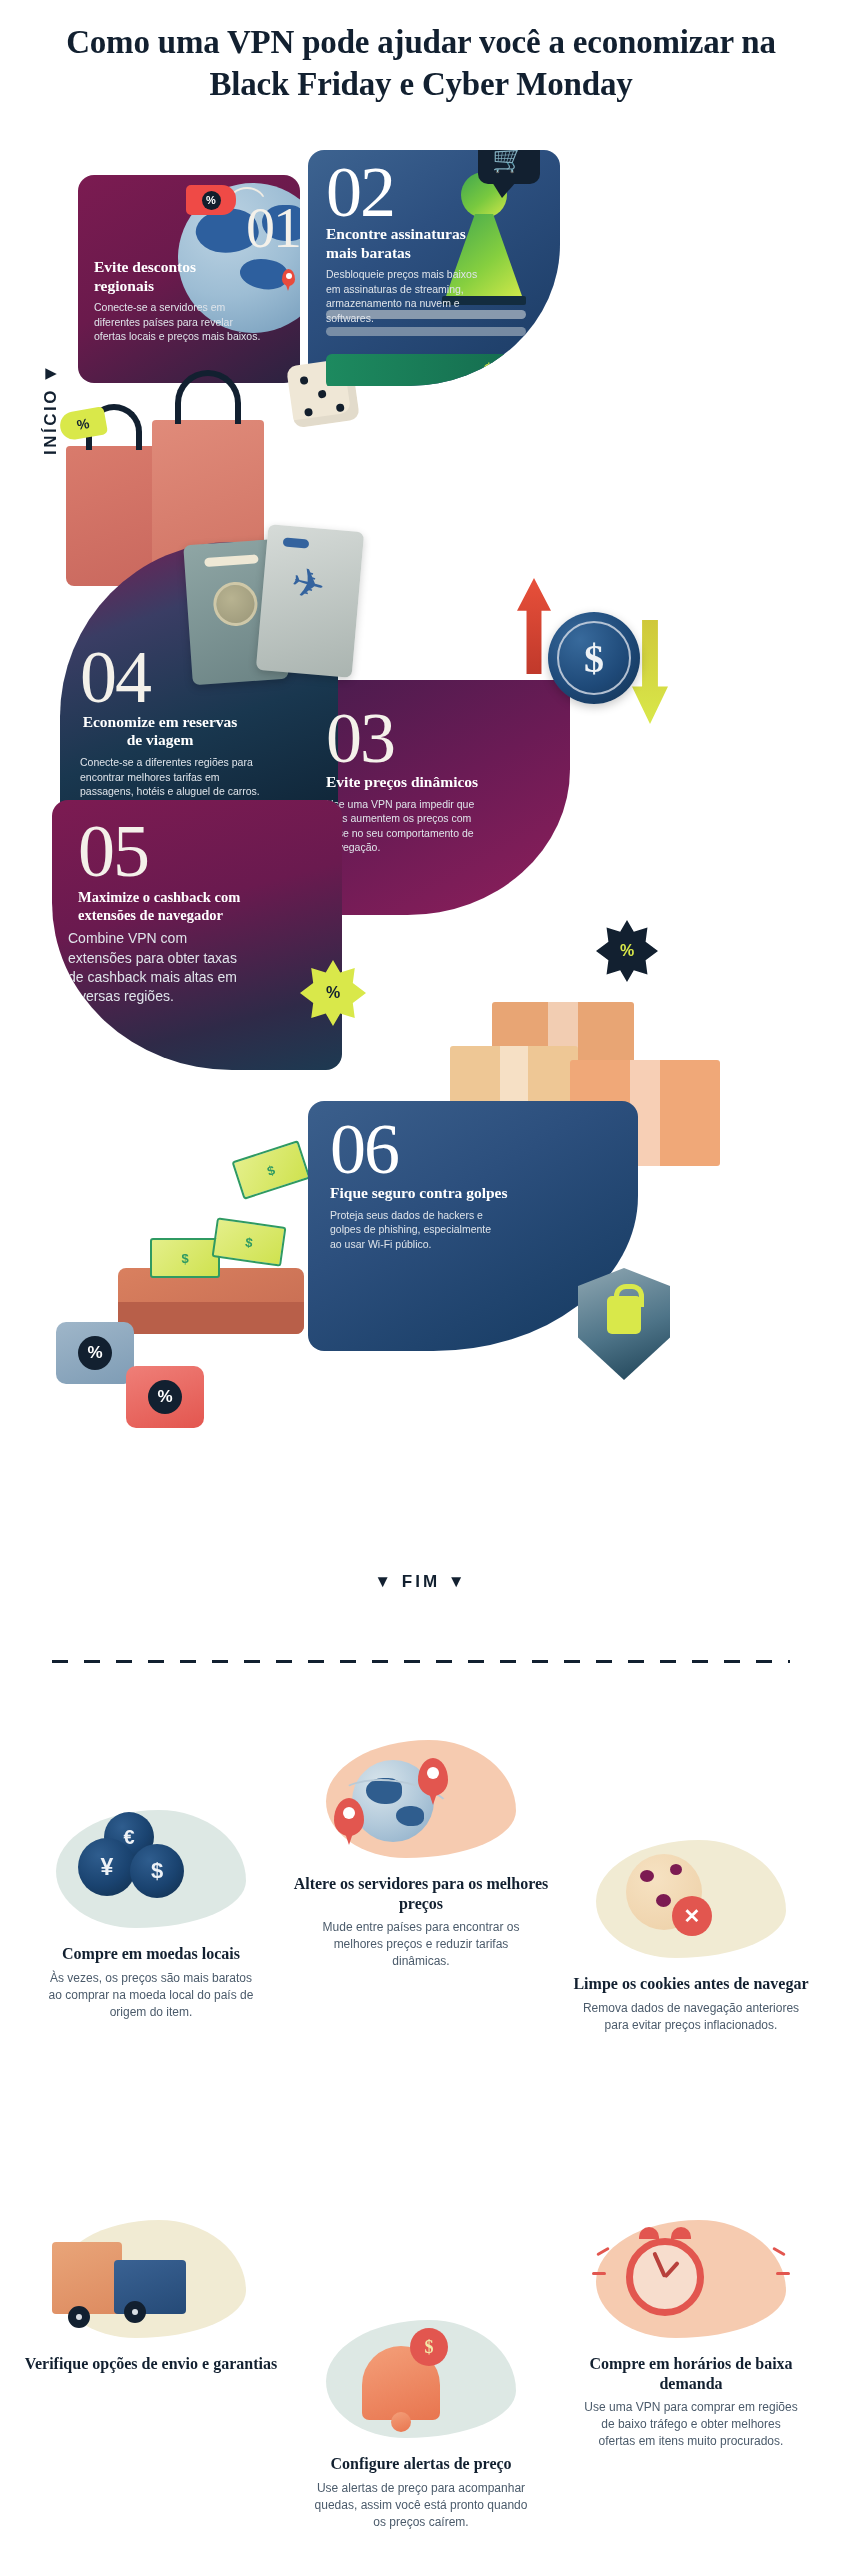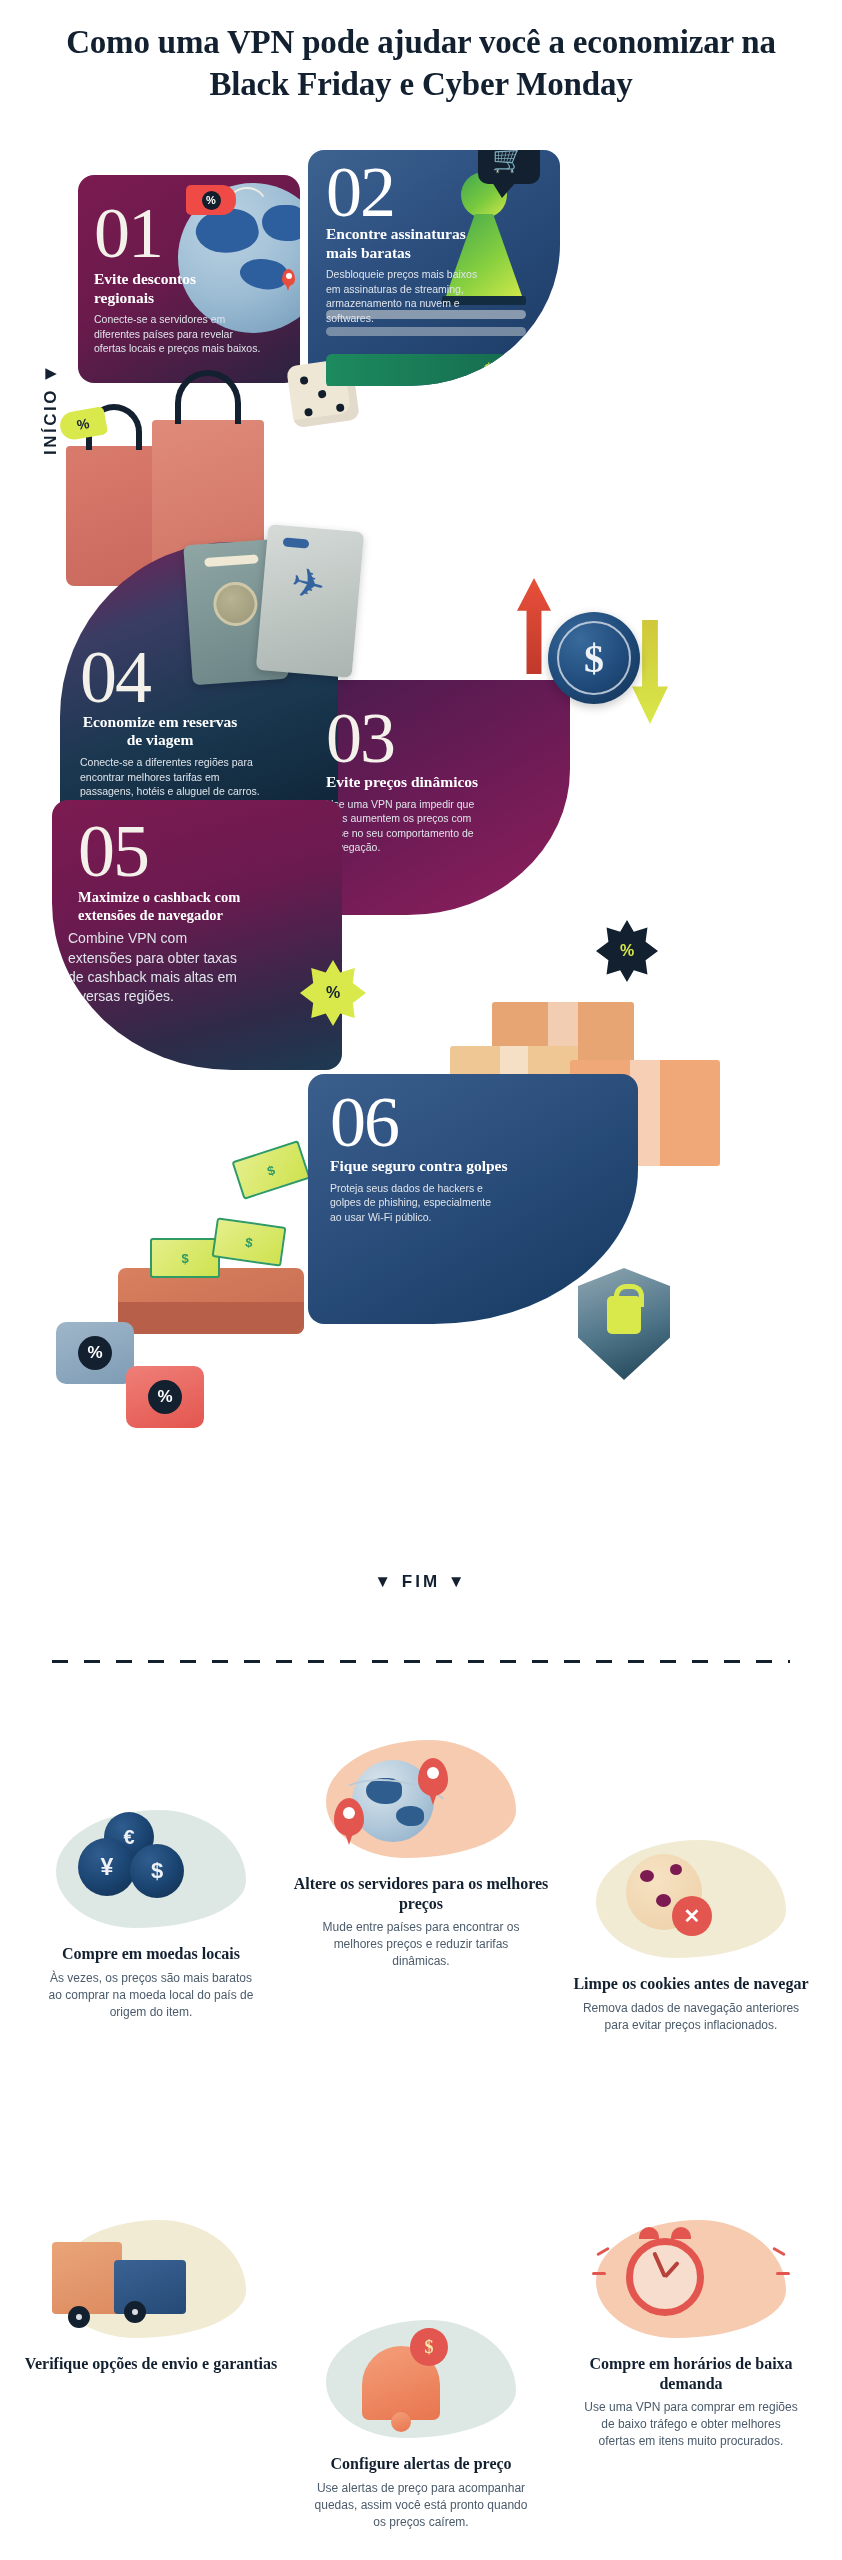--- a/index.html
+++ b/index.html
@@ -63,21 +63,21 @@
   .card p {
     color: #dfe4ea; position: relative; z-index: 4;
   }
 
   
   #card1 {
     left: 78px; top: 25px; width: 222px; height: 208px;
     border-radius: 16px;
     background: linear-gradient(150deg, #7b1b51 0%, #6a1a4c 45%, #2a2340 100%);
   }
-  #card1 .num { font-size: 72px; margin: 28px 0 0 16px; }
+  #card1 .num { font-size: 58px; margin: 28px 0 0 16px; text-align: right; }
   #card1 h3 { font-size: 15.5px; line-height: 1.2; margin: 6px 0 5px 16px; width: 150px; }
   #card1 p { font-size: 10.5px; line-height: 1.38; margin-left: 16px; width: 170px; }
 
   
   .globe1 {
     position: absolute; right: -28px; top: 8px;
     width: 150px; height: 150px; border-radius: 50%;
     background: radial-gradient(circle at 32% 28%, #bcd3e3 0%, #9dbdd4 48%, #6d96b6 100%);
     z-index: 2;
   }
@@ -334,21 +334,21 @@
   .tag-blue { background: linear-gradient(160deg, #9fb6c9 0%, #7e9cb5 100%); }
   .tag-pink { background: linear-gradient(160deg, #ef7f78 0%, #e3564f 100%); }
   .tag-blue .bead, .tag-pink .bead {
     width: 34px; height: 34px; border-radius: 50%; background: #122030;
     color: #ffffff; font-weight: bold; font-size: 17px;
     display: flex; align-items: center; justify-content: center;
   }
 
   
   #card6 {
-    left: 308px; top: 924px; width: 330px; height: 250px;
+    left: 308px; top: 951px; width: 330px; height: 250px;
     border-radius: 16px 16px 62% 16px;
     background: linear-gradient(150deg, #3b5f8c 0%, #2c4f7d 40%, #14395f 100%);
     z-index: 5;
   }
   #card6 .num { font-size: 72px; margin: 18px 0 0 22px; color:#ffffff; }
   #card6 h3 { font-size: 15.5px; line-height: 1.2; margin: 4px 0 5px 22px; width: 230px; }
   #card6 p { font-size: 10.5px; line-height: 1.38; margin-left: 22px; width: 170px; }
 
   
   .boxes { position: absolute; left: 430px; top: 760px; width: 320px; height: 260px; z-index: 3; }

